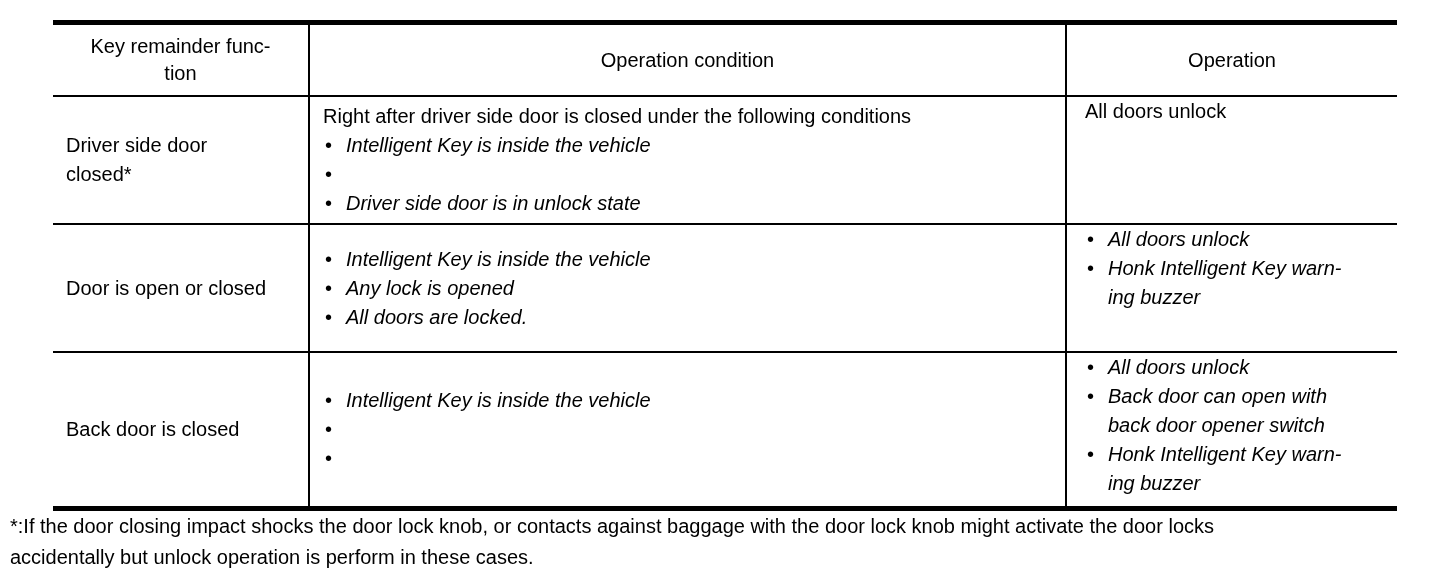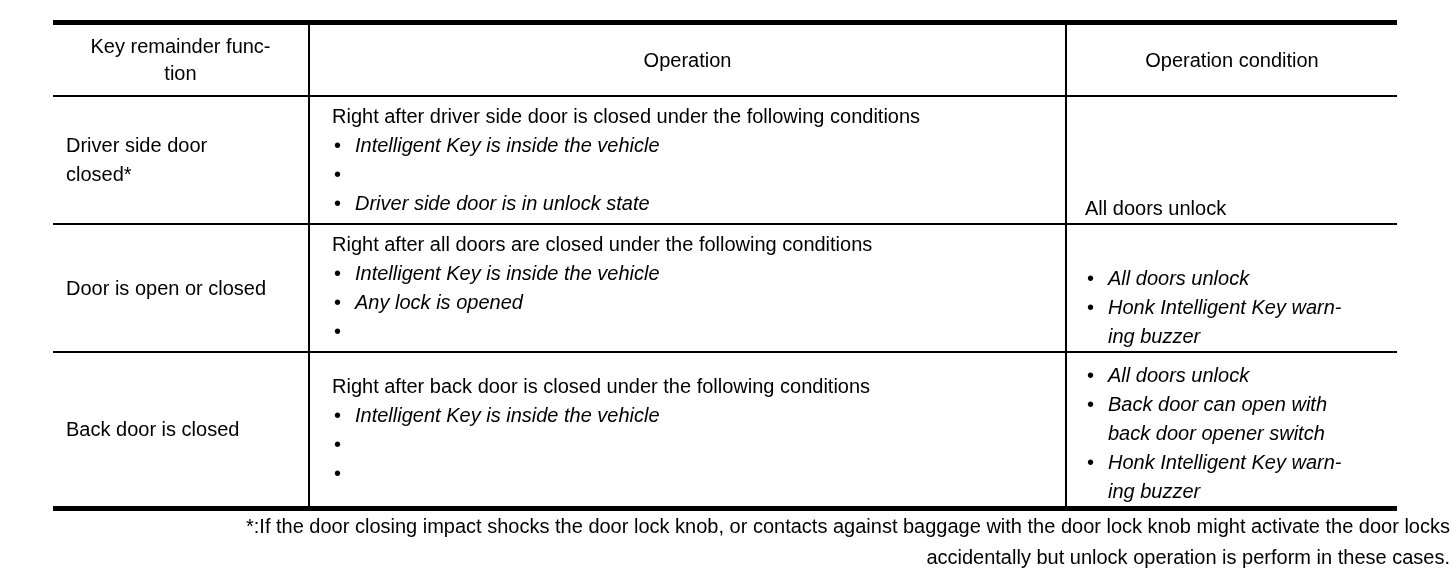--- a/index.html
+++ b/index.html
@@ -59,28 +59,28 @@
     display: flex;
     align-items: center;
     padding-left: 13px;
     white-space: pre-line;
   }
   
   .cell.c2.body {
     display: flex;
     flex-direction: column;
     justify-content: center;
-    padding-left: 22px;
+    padding-left: 13px;
     padding-right: 10px;
   }
   
   .cell.c3.body {
     display: flex;
     flex-direction: column;
-    justify-content: flex-end;
+    justify-content: flex-start;
     padding-left: 18px;
     padding-right: 6px;
   }
   .bullet-row {
     display: flex;
     align-items: flex-start;
   }
   .bullet-marker {
     flex: none;
     width: 21px;
@@ -90,33 +90,32 @@
     white-space: pre-line;
     font-style: italic;
   }
   .footnote {
     position: absolute;
     left: 10px;
     top: 511px;
     width: 1440px;
     line-height: 31px;
     white-space: pre-line;
-    text-align: right;
   }
 </style>
 </head>
 <body>
 
 <div class="doc-table">
 
   <div class="row header-row">
     <div class="cell c1">Key remainder func-
 tion</div>
+    <div class="cell c2">Operation condition</div>
     <div class="cell c3">Operation</div>
-    <div class="cell c2">Operation condition</div>
   </div>
 
   <div class="row r1">
     <div class="cell c1 body">Driver side door
 closed*</div>
     <div class="cell c2 body">
       <div class="intro">Right after driver side door is closed under the following conditions</div>
       <div class="bullet-row">
         <span class="bullet-marker">•</span>
         <span class="bullet-text">Intelligent Key is inside the vehicle</span>
@@ -130,50 +129,49 @@
       </div>
     </div>
     <div class="cell c3 body">
       <div>All doors unlock</div>
     </div>
   </div>
 
   <div class="row r2">
     <div class="cell c1 body">Door is open or closed</div>
     <div class="cell c2 body">
-      <div class="intro">Right after all doors are closed under the following conditions</div>
       <div class="bullet-row">
         <span class="bullet-marker">•</span>
         <span class="bullet-text">Intelligent Key is inside the vehicle</span>
       </div>
       <div class="bullet-row">
         <span class="bullet-marker">•</span>
         <span class="bullet-text">Any lock is opened</span>
       </div>
       <div class="bullet-row">
         <span class="bullet-marker">•</span>
+        <span class="bullet-text">All doors are locked.</span>
       </div>
     </div>
     <div class="cell c3 body">
       <div class="bullet-row">
         <span class="bullet-marker">•</span>
         <span class="bullet-text">All doors unlock</span>
       </div>
       <div class="bullet-row">
         <span class="bullet-marker">•</span>
         <span class="bullet-text">Honk Intelligent Key warn-
 ing buzzer</span>
       </div>
     </div>
   </div>
 
   <div class="row r3">
     <div class="cell c1 body">Back door is closed</div>
     <div class="cell c2 body">
-      <div class="intro">Right after back door is closed under the following conditions</div>
       <div class="bullet-row">
         <span class="bullet-marker">•</span>
         <span class="bullet-text">Intelligent Key is inside the vehicle</span>
       </div>
       <div class="bullet-row">
         <span class="bullet-marker">•</span>
       </div>
       <div class="bullet-row">
         <span class="bullet-marker">•</span>
       </div>

